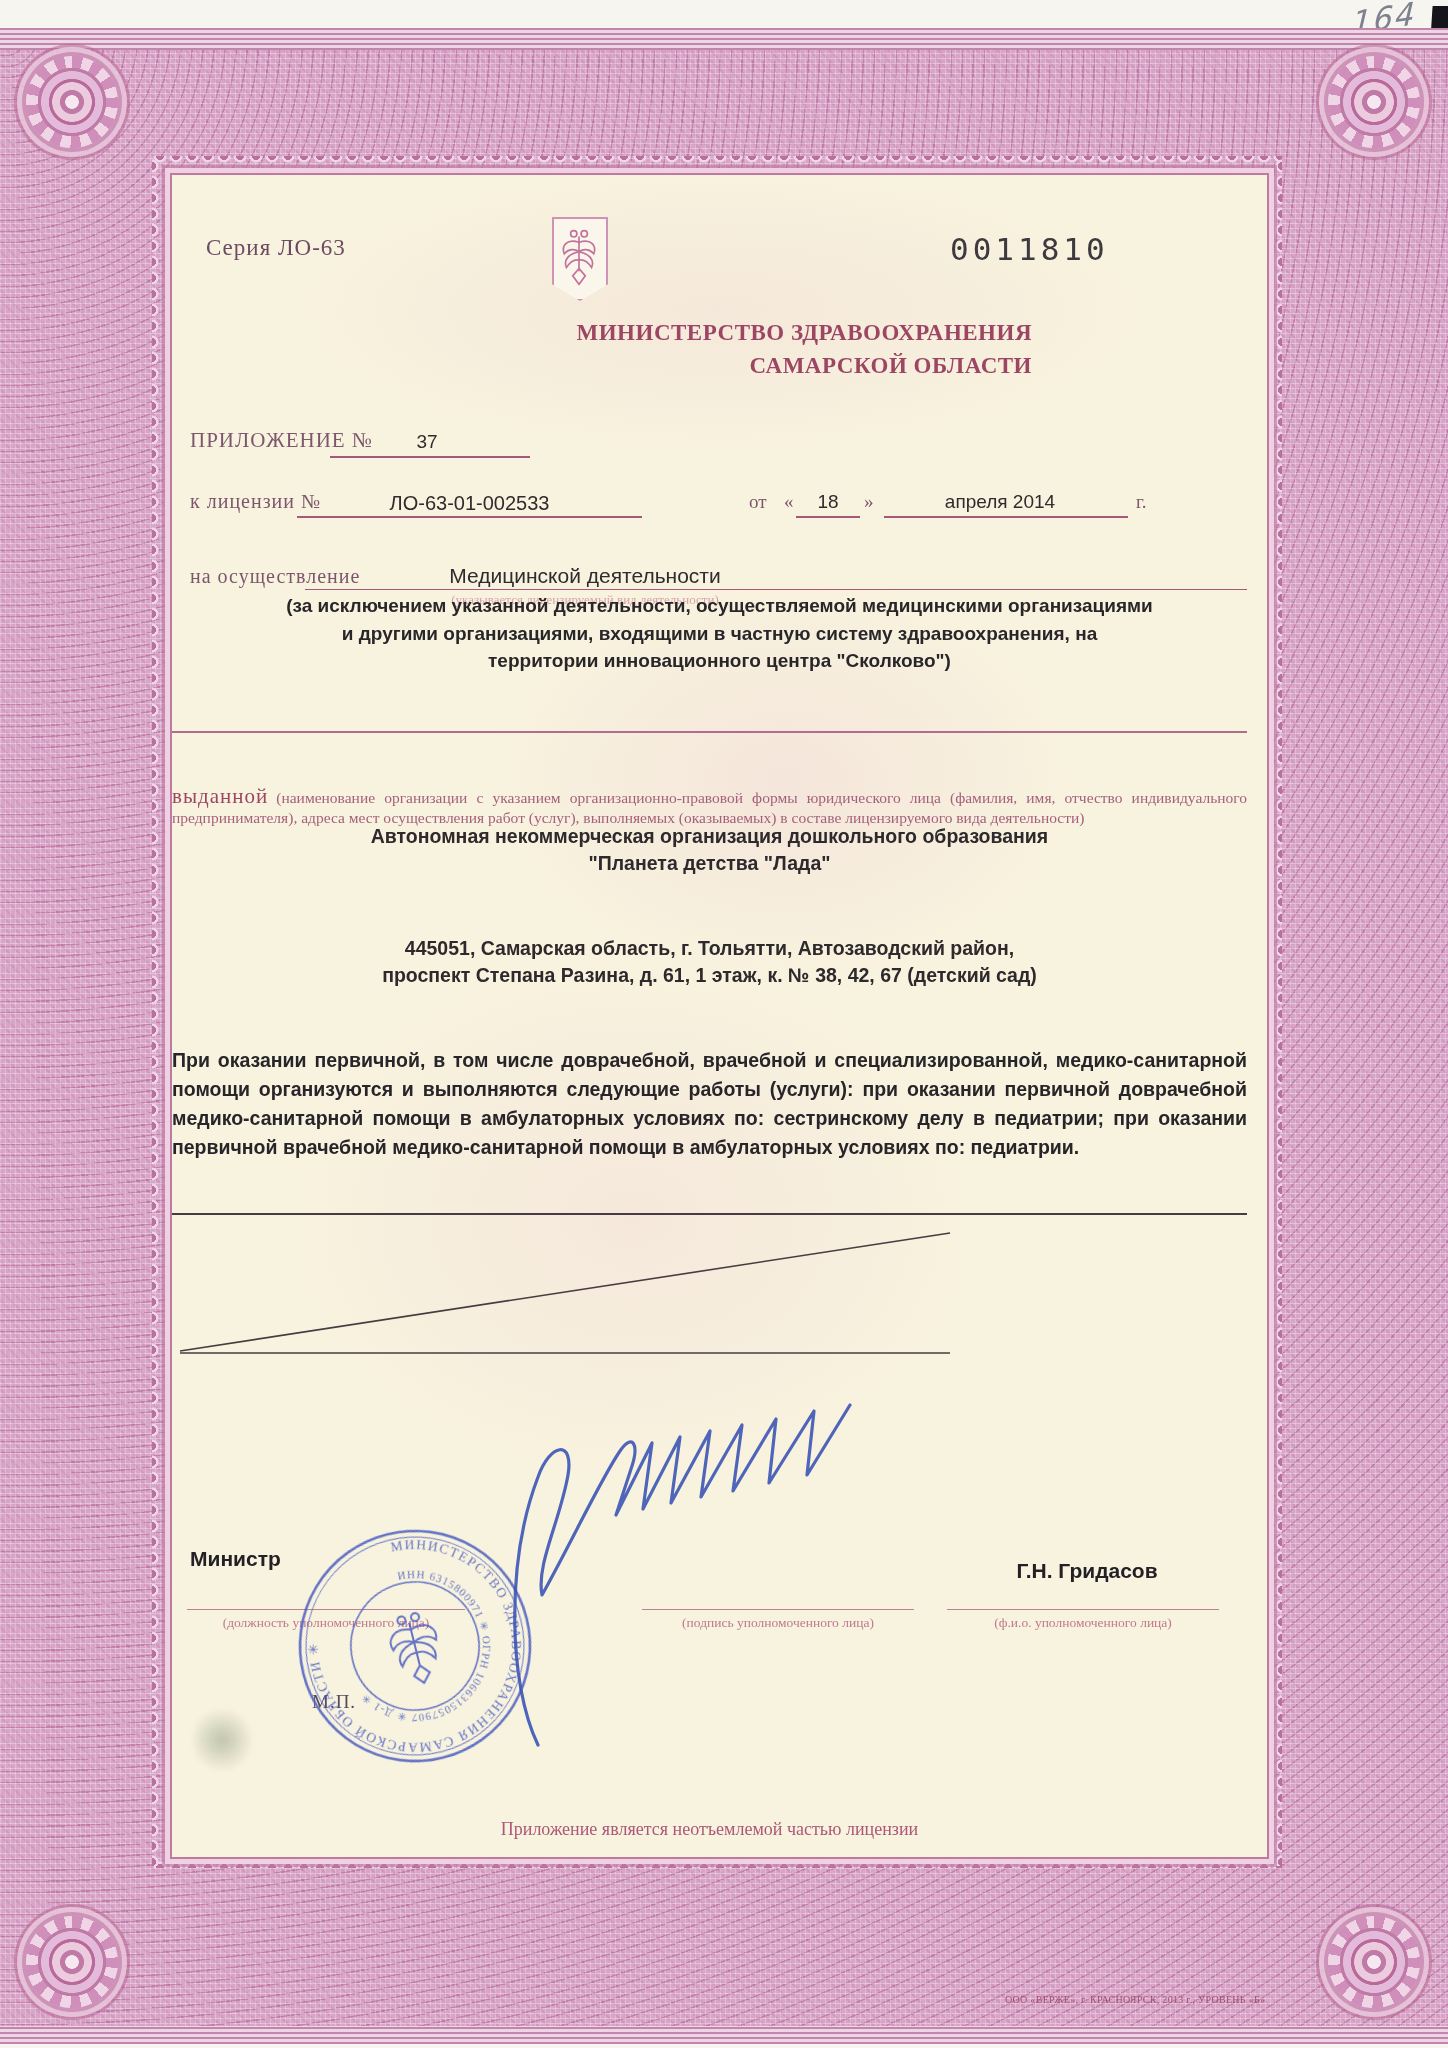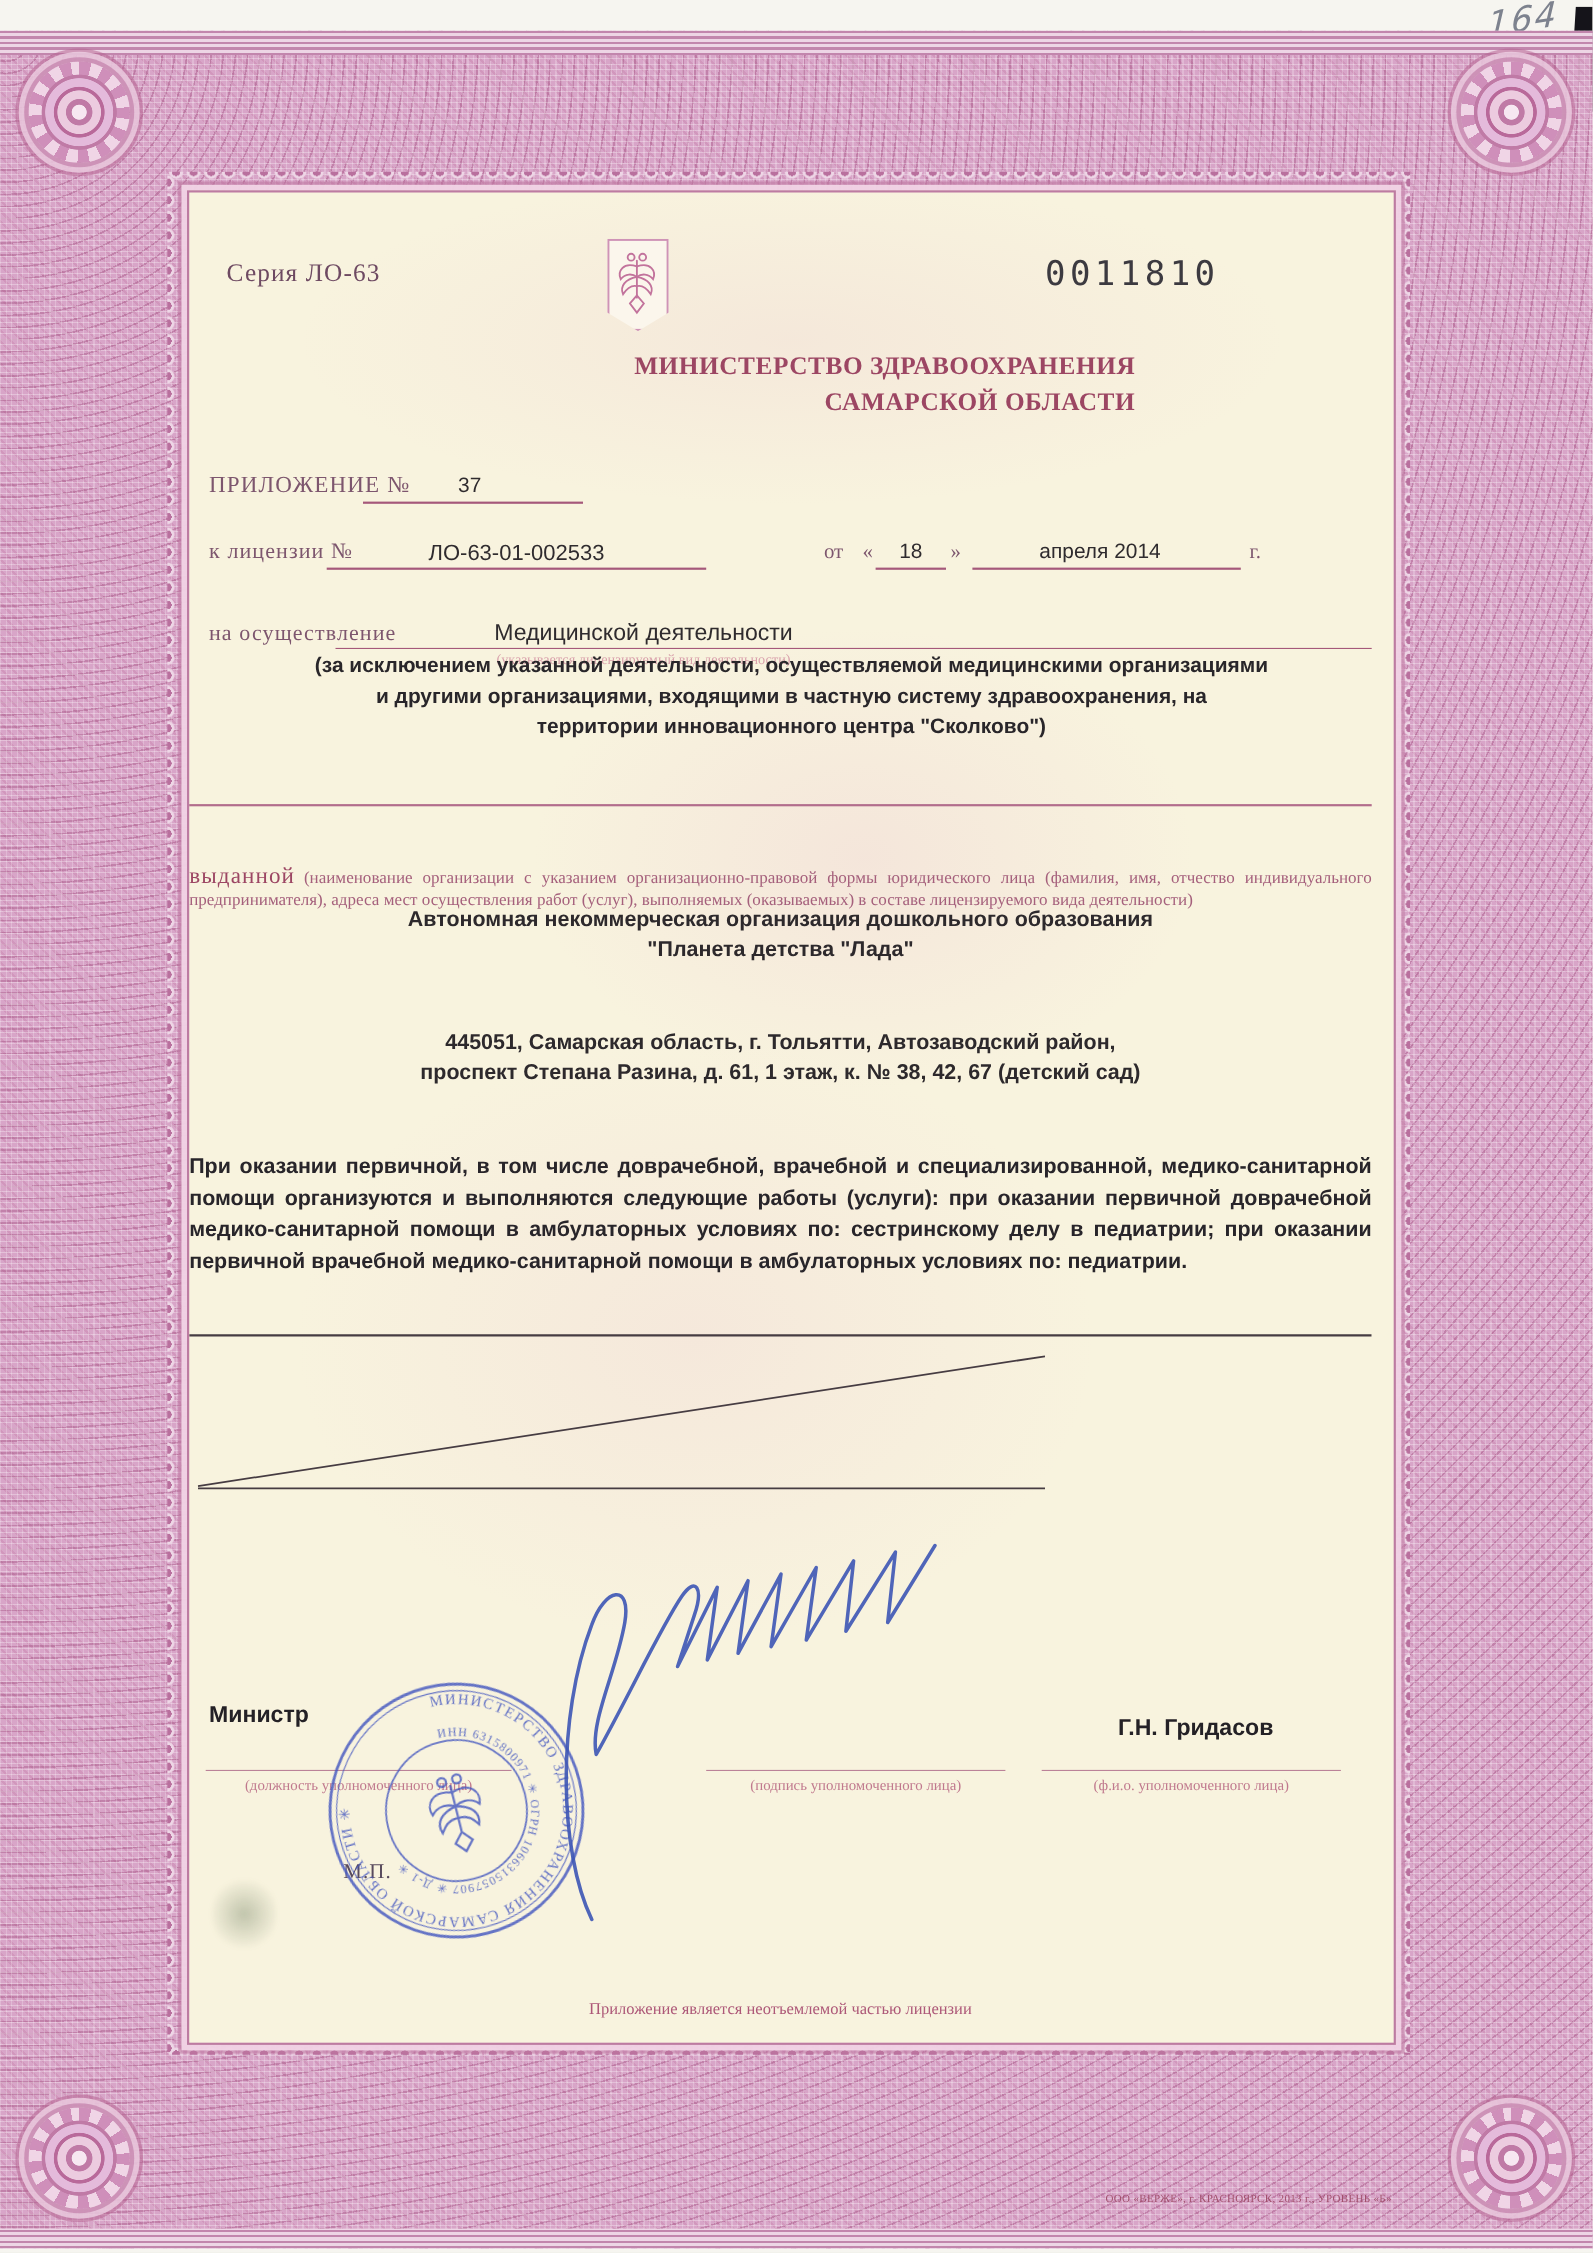--- a/index.html
+++ b/index.html
@@ -111,21 +111,21 @@
   .cap{top:1440px;font-size:13.5px;color:#c0798e;text-align:center;}
   .cap1{left:15px;width:278px;} .cap2{left:470px;width:272px;} .cap3{left:775px;width:272px;}
   .mp{left:140px;top:1516px;font-size:19px;color:#584a5c;letter-spacing:1px;}
 
   .stamp{left:120px;top:1348px;width:246px;height:246px;opacity:.82;transform:rotate(-14deg);
     filter:blur(.3px);}
   .signature{left:278px;top:1208px;width:436px;height:390px;opacity:.9;}
   .smudge{left:20px;top:1530px;width:60px;height:70px;border-radius:50%;
     background:radial-gradient(circle,rgba(90,110,80,.35),rgba(0,0,0,0) 70%);filter:blur(2px);}
 
-  .footer-note{left:0;top:1644px;width:1075px;text-align:center;font-size:15px;color:#ad5878;}
+  .footer-note{left:0;top:1644px;width:1075px;text-align:center;font-size:18px;color:#ad5878;}
   .print-info{position:absolute;left:1005px;top:1966px;width:330px;font-size:10px;
     color:#a1506d;letter-spacing:.3px;}
 </style>
 </head>
 <body>
 
 <div class="scan">
   <div class="corner-note">164</div>
   <div class="corner-sliver"></div>
 

